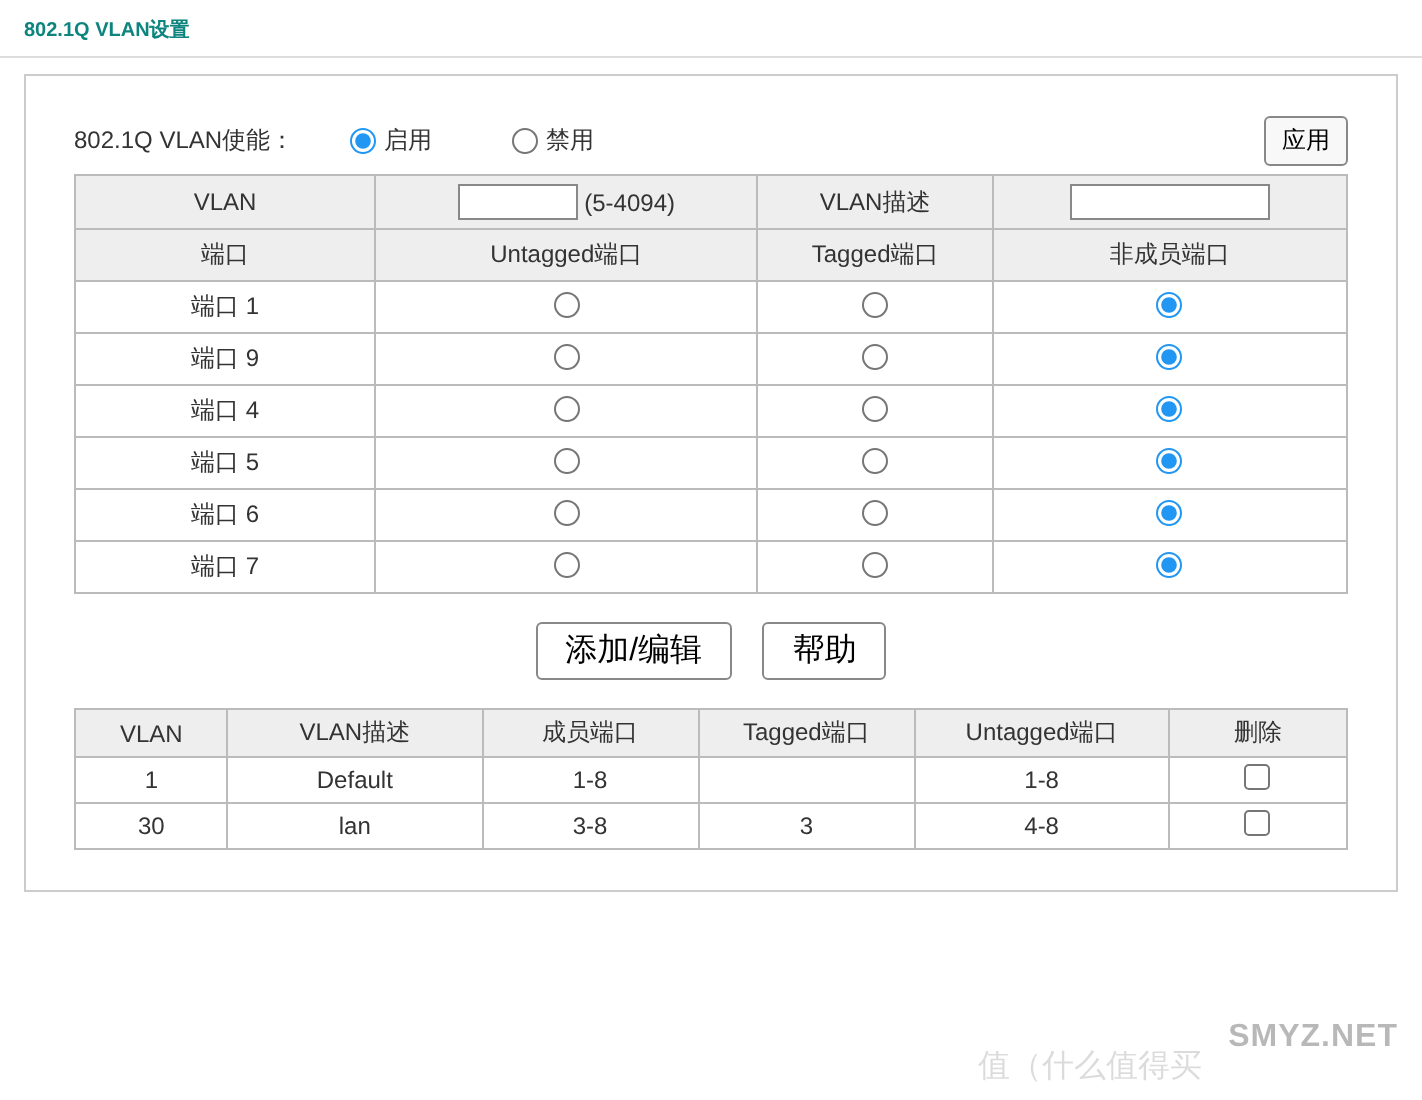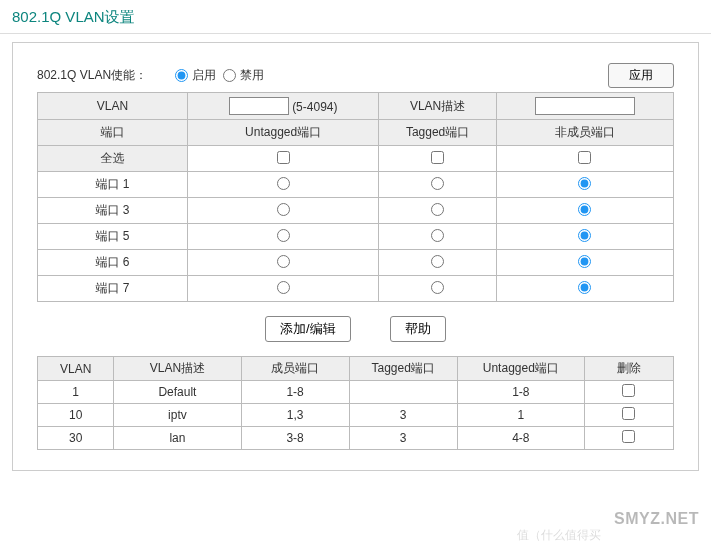--- a/index.html
+++ b/index.html
@@ -1,44 +1,44 @@
 <!DOCTYPE html>
 <html><head>
   <meta charset="utf-8">
   <style>
     * { box-sizing: border-box; margin: 0; padding: 0; }
     body { font-family: Arial, sans-serif; font-size: 12px; color: #333; width: 711px; background: #fff; }
-    .title { color: #0d857e; font-size: 15px; font-weight: normal; padding: 8px 12px 6px; }
+    .title { color: #0d857e; font-size: 10px; font-weight: bold; padding: 8px 12px 6px; }
     .divider { height: 1px; background: #ddd; margin: 0 0 4px 0; }
     .container { border: 1px solid #ccc; margin: 8px 12px; padding: 20px 24px; }
     .top-row { display: flex; align-items: center; margin-bottom: 4px; }
     .enable-label { margin-right: 28px; }
-    .radio-group { display: flex; gap: 7px; flex: 1; align-items: center; }
+    .radio-group { display: flex; gap: 40px; flex: 1; align-items: center; }
     .radio-opt { display: flex; align-items: center; gap: 4px; }
     .radio-opt input { accent-color: #2196f3; }
-    .apply-btn { padding: 3px 20px; border: 1px solid #888; border-radius: 3px; background: #f8f8f8; cursor: pointer; font-size: 12px; }
+    .apply-btn { padding: 3px 8px; border: 1px solid #888; border-radius: 3px; background: #f8f8f8; cursor: pointer; font-size: 12px; }
     table { width: 100%; border-collapse: collapse; }
     th, td { border: 1px solid #bbb; text-align: center; padding: 4px; font-size: 12px; font-weight: normal; }
     th { background: #eeeeee; margin-left: 16px; }
     .vlan-col { width: 150px; }
     .vlan-input { width: 60px; height: 18px; border: 1px solid #888; }
     .vlan-desc-input { width: 100px; height: 18px; border: 1px solid #888; }
     input[type="radio"].port-radio { accent-color: #2196f3; }
     input[type="checkbox"] { cursor: pointer; }
     .btn-row { text-align: center; margin: 14px 0; }
-    .btn-row button, .btn { padding: 3px 14px; border: 1px solid #888; border-radius: 3px; background: #fff; cursor: pointer; font-size: 13px; margin: 0 18px; }
+    .btn-row button, .btn { padding: 3px 14px; border: 1px solid #888; border-radius: 3px; background: #fff; cursor: pointer; font-size: 16px; margin: 0 6px; }
     .list-table th, .list-table td { padding: 3px; }
     .list-table .c1 { width: 12%; }
     .list-table .c2 { width: 20%; }
     .list-table .c3 { width: 17%; }
     .list-table .c4 { width: 17%; }
     .list-table .c5 { width: 20%; }
     .list-table .c6 { width: 14%; }
     .watermark { position: fixed; bottom: 22px; right: 12px; color: rgba(0,0,0,0.28); font-size: 16px; letter-spacing: 0.5px; font-weight: bold; margin-left: 44px; }
-    .watermark-img { position: fixed; bottom: 6px; right: 110px; color: rgba(0,0,0,0.14); font-size: 12px; }
+    .watermark-img { position: fixed; bottom: 6px; right: 110px; color: rgba(0,0,0,0.14); font-size: 16px; }
   </style>
 </head>
 <body>
 
 <div class="title">802.1Q VLAN设置</div>
 <div class="divider"></div>
 
 <div class="container">
 
   <div class="top-row">
@@ -68,39 +68,39 @@
       <th>
         <input class="vlan-desc-input" value="" style="">
       </th>
     </tr>
     <tr>
       <th>端口</th>
       <th>Untagged端口</th>
       <th>Tagged端口</th>
       <th>非成员端口</th>
     </tr>
-    <tr>
-      <th>全选</th>
-      <td><input type="checkbox" style=""></td>
-      <td><input type="checkbox" style=""></td>
-      <td><input type="checkbox" style=""></td>
-    </tr>
     </tbody>
       <tbody id="port-rows">
         <tr>
           <td>端口 1</td>
           <td><input type="radio" class="port-radio" name="p0" style=""></td>
           <td><input type="radio" class="port-radio" name="p0" style=""></td>
           <td><input type="radio" class="port-radio" name="p0" checked="" style=""></td>
         </tr>
         <tr>
-          <td>端口 3</td>
+          <td>端口 9</td>
           <td><input type="radio" class="port-radio" name="p2" style=""></td>
           <td><input type="radio" class="port-radio" name="p2" style=""></td>
           <td><input type="radio" class="port-radio" name="p2" checked="" style=""></td>
+        </tr>
+        <tr>
+          <td>端口 4</td>
+          <td><input type="radio" class="port-radio" name="p3" style=""></td>
+          <td><input type="radio" class="port-radio" name="p3" style=""></td>
+          <td><input type="radio" class="port-radio" name="p3" checked="" style=""></td>
         </tr>
         <tr>
           <td>端口 5</td>
           <td><input type="radio" class="port-radio" name="p4" style=""></td>
           <td><input type="radio" class="port-radio" name="p4" style=""></td>
           <td><input type="radio" class="port-radio" name="p4" checked="" style=""></td>
         </tr>
         <tr>
           <td>端口 6</td>
           <td><input type="radio" class="port-radio" name="p5" style=""></td>
@@ -135,28 +135,20 @@
       <tbody id="list-rows">
         <tr>
           <td>1</td>
           <td>Default</td>
           <td>1-8</td>
           <td></td>
           <td>1-8</td>
           <td><input type="checkbox" style=""></td>
         </tr>
         <tr>
-          <td>10</td>
-          <td>iptv</td>
-          <td>1,3</td>
-          <td>3</td>
-          <td>1</td>
-          <td><input type="checkbox" style=""></td>
-        </tr>
-        <tr>
           <td>30</td>
           <td>lan</td>
           <td>3-8</td>
           <td>3</td>
           <td>4-8</td>
           <td><input type="checkbox" style=""></td>
         </tr>
       </tbody>
   </table>
 

